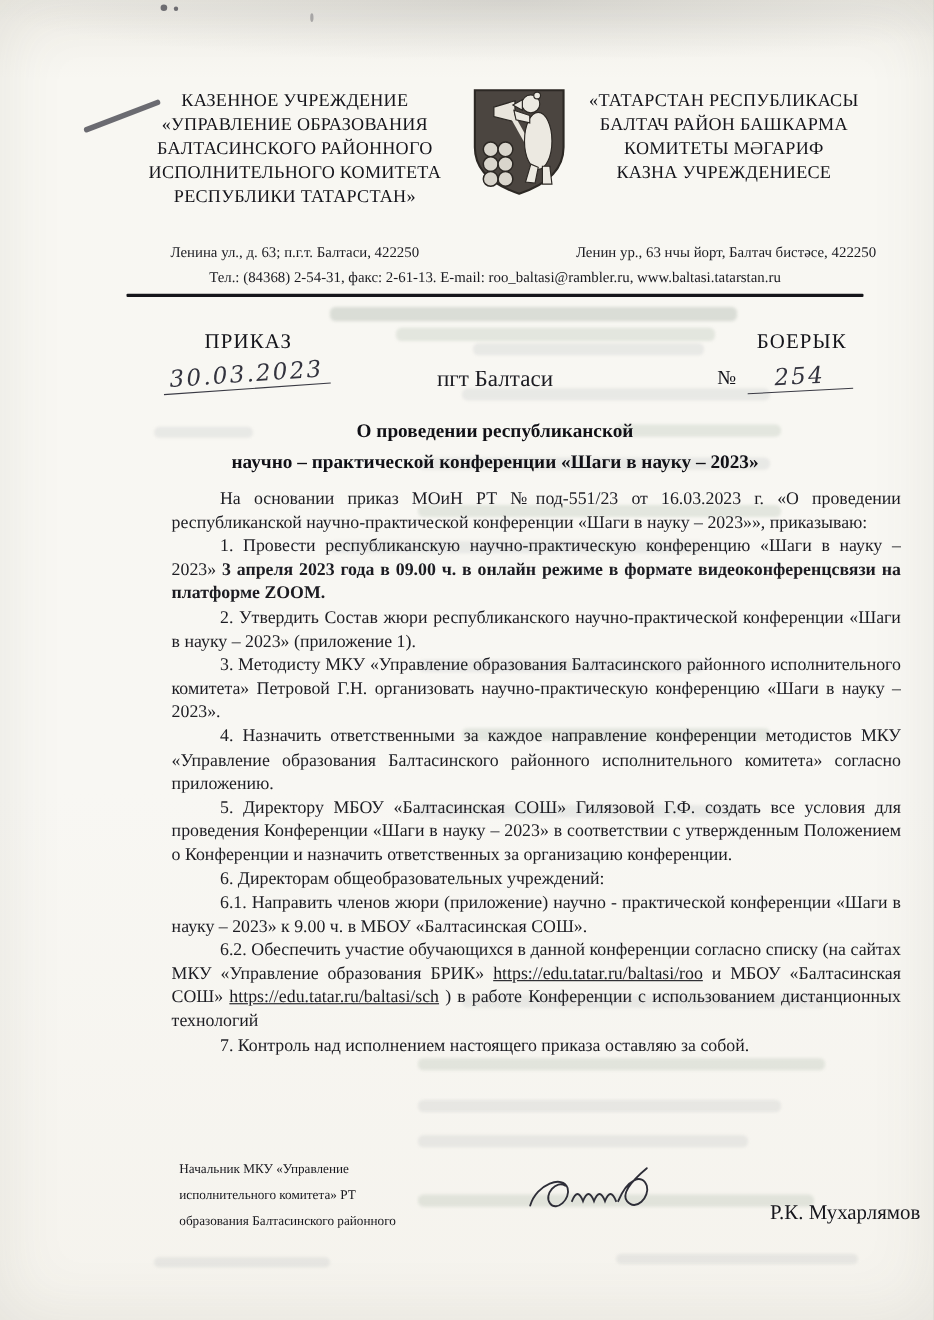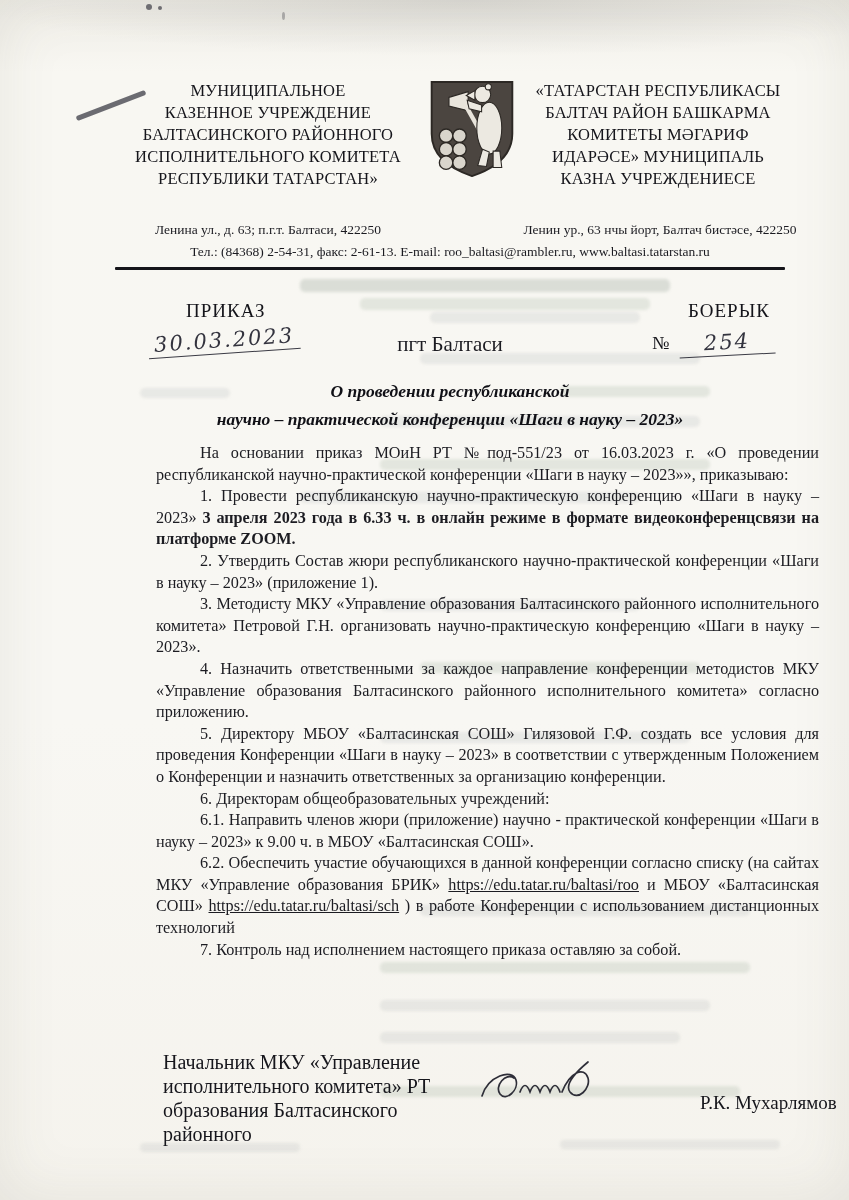--- a/index.html
+++ b/index.html
@@ -30,21 +30,21 @@
   .hand-underline{border-bottom:1.6px solid #3a3a44;padding:0 6px 1px 6px;}
   .numsign{font-size:18px;color:#14141a;margin-right:10px;}
   
   .title{width:670px;text-align:center;font-weight:700;font-size:17.5px;line-height:28px;color:#101016;}
   
   .body{left:122px;top:443px;width:663px;font-size:16.2px;line-height:21.6px;margin-left:34px;}
   .body p{margin:0;text-indent:44px;text-align:justify;text-align-last:left;}
   .b{font-weight:700;}
   .u{text-decoration:underline;}
   
-  .sign-left{font-size:20px;line-height:24px;color:#16161c;}
+  .sign-left{font-size:12px;line-height:24px;color:#16161c;}
   .signer{font-size:19px;color:#16161c;white-space:nowrap;}
   
   .pen-mark{left:74px;top:103px;width:74px;height:5px;background:#52525a;border-radius:3px;
             transform:rotate(-21deg);opacity:.85;}
   .speck{background:#3c3c44;border-radius:50%;opacity:.7;}
   .ghost{filter:blur(1.6px);border-radius:5px;pointer-events:none;}
   .g-green{background:rgba(120,145,120,.16);}
   .g-gray{background:rgba(120,130,140,.12);}
   .g-dark{background:rgba(100,120,105,.20);}
 </style>
@@ -72,22 +72,22 @@
   <div class="abs ghost g-gray" style="left:380px;top:732px;width:310px;height:11px;"></div>
   <div class="abs ghost g-gray" style="left:420px;top:905px;width:330px;height:11px;"></div>
   <div class="abs ghost g-green" style="left:380px;top:962px;width:370px;height:11px;"></div>
   <div class="abs ghost g-gray" style="left:380px;top:1000px;width:330px;height:11px;"></div>
   <div class="abs ghost g-gray" style="left:380px;top:1032px;width:300px;height:11px;"></div>
   <div class="abs ghost g-green" style="left:380px;top:1086px;width:360px;height:11px;"></div>
   <div class="abs ghost g-gray" style="left:140px;top:1143px;width:160px;height:9px;"></div>
   <div class="abs ghost g-gray" style="left:560px;top:1140px;width:220px;height:9px;"></div>
 
   <div class="abs org" style="left:112px;top:80px;">
-    <div>МУНИЦИПАЛЬНОЕ</div>
     <div>КАЗЕННОЕ УЧРЕЖДЕНИЕ</div>
+    <div>«УПРАВЛЕНИЕ ОБРАЗОВАНИЯ</div>
     <div>БАЛТАСИНСКОГО РАЙОННОГО</div>
     <div>ИСПОЛНИТЕЛЬНОГО КОМИТЕТА</div>
     <div>РЕСПУБЛИКИ ТАТАРСТАН»</div>
   </div>
 
   <div class="abs" style="left:424px;top:78px;width:96px;height:104px;">
     <svg width="96" height="104" viewBox="0 0 100 108" aria-hidden="true">
       <path d="M8,4 H92 V58 C92,80 74,94 50,102 C26,94 8,80 8,58 Z" fill="#4b4540" stroke="#2c2824" stroke-width="2"></path>
 
       <g fill="#d9d5cc" stroke="#2c2824" stroke-width="1.4">
@@ -113,21 +113,20 @@
         <path d="M61,74 l-5,17 9,1 3,-15 z"></path>
         <path d="M72,76 l0,17 9,0 -2,-17 z"></path>
       </g>
     </svg>
   </div>
 
   <div class="abs org" style="left:498px;top:80px;width:320px;">
     <div>«ТАТАРСТАН РЕСПУБЛИКАСЫ</div>
     <div>БАЛТАЧ РАЙОН БАШКАРМА</div>
     <div>КОМИТЕТЫ МӘГАРИФ</div>
-    <div>ИДАРӘСЕ» МУНИЦИПАЛЬ</div>
     <div>КАЗНА УЧРЕЖДЕНИЕСЕ</div>
   </div>
 
   <div class="abs addr" style="left:112px;top:222px;width:312px;">Ленина ул., д. 63; п.г.т. Балтаси, 422250</div>
   <div class="abs addr" style="left:500px;top:222px;width:320px;">Ленин ур., 63 нчы йорт, Балтач бистәсе, 422250</div>
 
   <div class="abs contact" style="left:115px;top:244px;">Тел.: (84368) 2-54-31, факс: 2-61-13. E-mail: roo_baltasi@rambler.ru, www.baltasi.tatarstan.ru</div>
 
   <div class="abs rule"></div>
 
@@ -135,28 +134,28 @@
   <div class="abs order-label" style="left:688px;top:300px;">БОЕРЫК</div>
 
   <div class="abs hand hand-underline" style="left:148px;top:328px;transform:rotate(-4deg);">30.03.2023</div>
 
   <div class="abs place" style="left:115px;top:332px;">пгт Балтаси</div>
 
   <div class="abs" style="left:652px;top:330px;">
     <span class="numsign">№</span><span class="hand hand-underline" style="display:inline-block;min-width:84px;transform:rotate(-3deg);text-align:center;">254</span>
   </div>
 
-  <div class="abs title" style="left:115px;top:377px;font-style:italic;">
+  <div class="abs title" style="left:115px;top:377px;">
     <div>О проведении республиканской</div>
     <div>научно – практической конференции «Шаги в науку – 2023»</div>
   </div>
 
   <div class="abs body">
     <p><span>На основании приказ МОиН РТ №под-551/23 от 16.03.2023 г. «О проведении республиканской научно-практической конференции «Шаги в науку – 2023»», приказываю:</span></p>
-    <p><span>1. Провести республиканскую научно-практическую конференцию «Шаги в науку – 2023» </span><span class="b">3 апреля 2023 года в 6.33 ч. в онлайн режиме в формате видеоконференцсвязи на платформе ZOOM.</span></p>
+    <p><span>1. Провести республиканскую научно-практическую конференцию «Шаги в науку – 2023» </span><span class="b">3 апреля 2023 года в 09.00 ч. в онлайн режиме в формате видеоконференцсвязи на платформе ZOOM.</span></p>
     <p><span>2. Утвердить Состав жюри республиканского научно-практической конференции «Шаги в науку – 2023» (приложение 1).</span></p>
     <p><span>3. Методисту МКУ «Управление образования Балтасинского районного исполнительного комитета» Петровой Г.Н. организовать научно-практическую конференцию «Шаги в науку – 2023».</span></p>
     <p><span>4. Назначить ответственными за каждое направление конференции методистов МКУ «Управление образования Балтасинского районного исполнительного комитета» согласно приложению.</span></p>
     <p><span>5. Директору МБОУ «Балтасинская СОШ» Гилязовой Г.Ф. создать все условия для проведения Конференции «Шаги в науку – 2023» в соответствии с утвержденным Положением о Конференции и назначить ответственных за организацию конференции.</span></p>
     <p><span>6. Директорам общеобразовательных учреждений:</span></p>
     <p><span>6.1. Направить членов жюри (приложение) научно - практической конференции «Шаги в науку – 2023» к 9.00 ч. в МБОУ «Балтасинская СОШ».</span></p>
     <p><span>6.2. Обеспечить участие обучающихся в данной конференции согласно списку (на сайтах МКУ «Управление образования БРИК» </span><span class="u">https://edu.tatar.ru/baltasi/roo</span><span> и МБОУ «Балтасинская СОШ» </span><span class="u">https://edu.tatar.ru/baltasi/sch</span><span> ) в работе Конференции с использованием дистанционных технологий</span></p>
     <p><span>7. Контроль над исполнением настоящего приказа оставляю за собой.</span></p>
   </div>
 

